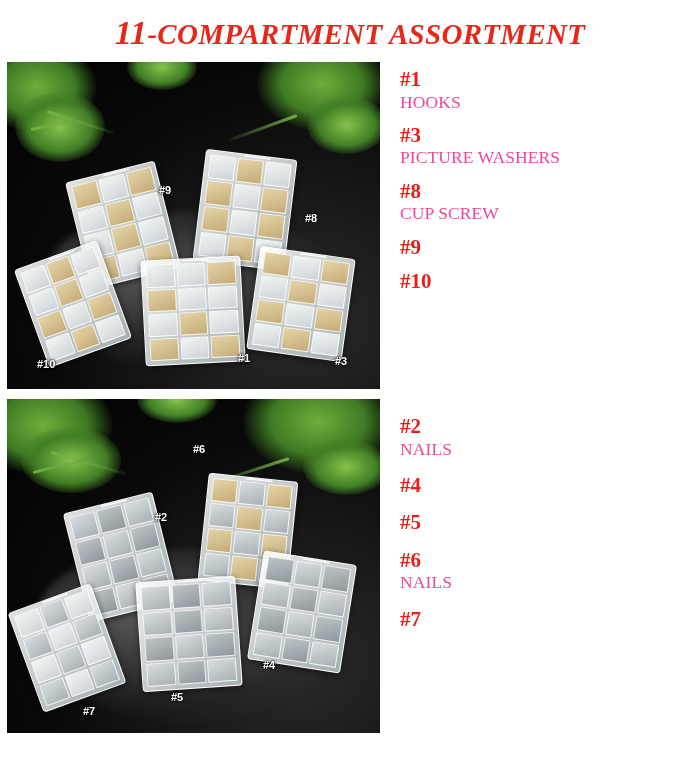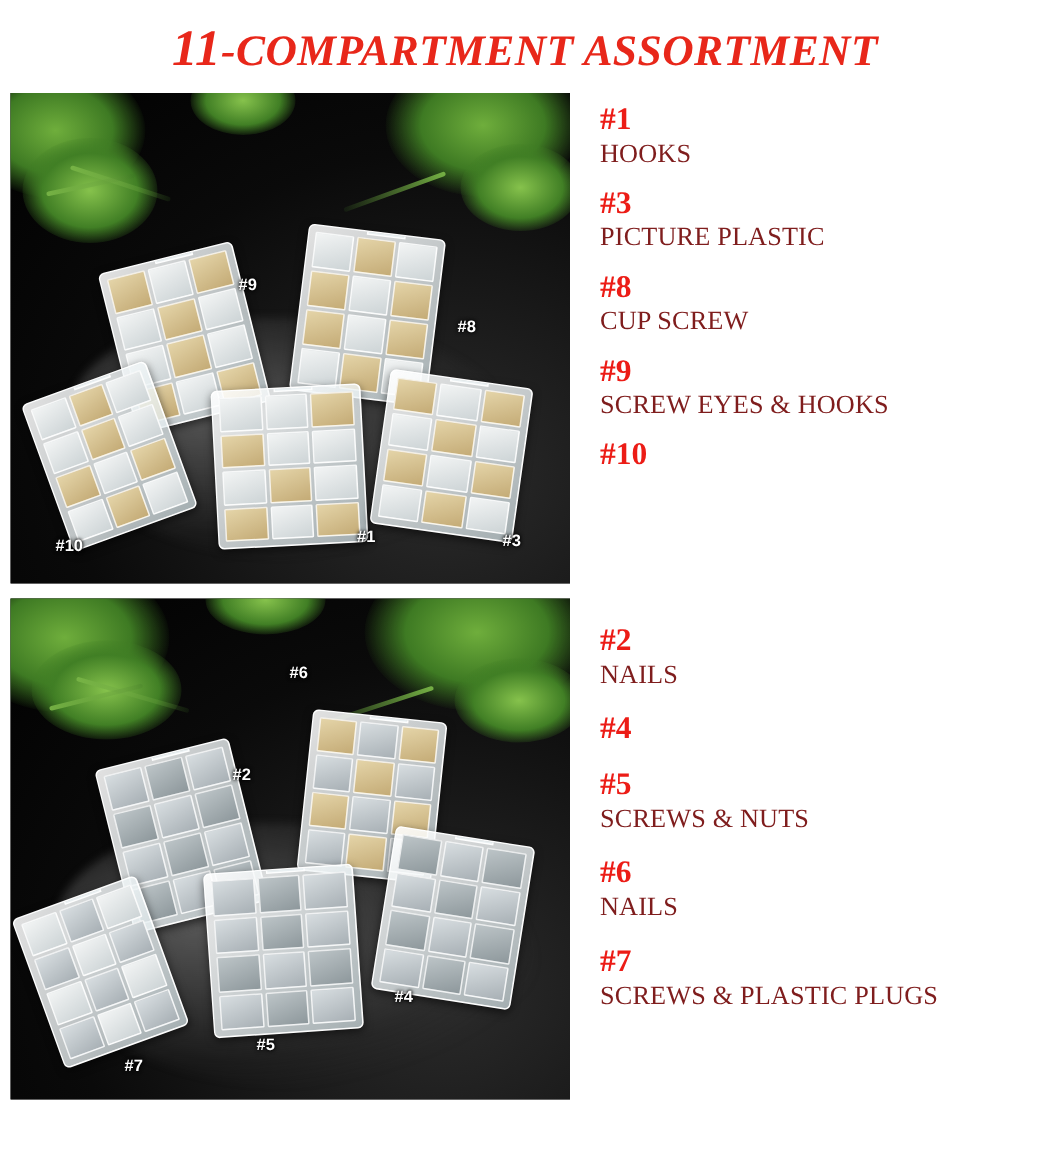--- a/index.html
+++ b/index.html
@@ -145,21 +145,21 @@
   }
   .legend-item { margin-bottom: 4px; }
   .legend-num {
     color: #ec1c16;
     font-family: "Liberation Serif", serif;
     font-weight: bold;
     font-size: 21px;
     line-height: 1.12;
   }
   .legend-text {
-    color: #7f1d1d;
+    color: #ec4899;
     font-family: "Liberation Serif", serif;
     font-size: 17.5px;
     line-height: 1.22;
     letter-spacing: 0.1px;
     white-space: nowrap;
   }
   #legend-1 .legend-item { margin-bottom: 11px; }
   #legend-2 .legend-item { margin-bottom: 14px; }
   #legend-2 { padding-top: 16px; }
 </style>
@@ -284,29 +284,28 @@
       <div class="box-label" style="left:328px; top:293px;">#3</div>
     </div>
 
     <div class="legend" id="legend-1">
       <div class="legend-item">
         <div class="legend-num">#1</div>
         <div class="legend-text">HOOKS</div>
       </div>
       <div class="legend-item">
         <div class="legend-num">#3</div>
-        <div class="legend-text">PICTURE PLASTIC</div>
+        <div class="legend-text">PICTURE WASHERS</div>
       </div>
       <div class="legend-item">
         <div class="legend-num">#8</div>
         <div class="legend-text">CUP SCREW</div>
       </div>
       <div class="legend-item">
         <div class="legend-num">#9</div>
-        <div class="legend-text">SCREW EYES &amp; HOOKS</div>
       </div>
       <div class="legend-item">
         <div class="legend-num">#10</div>
       </div>
     </div>
   </div>
 
   <div class="section" id="section-2">
 
     <div class="photo" id="photo-2">
@@ -422,26 +421,24 @@
     <div class="legend" id="legend-2">
       <div class="legend-item">
         <div class="legend-num">#2</div>
         <div class="legend-text">NAILS</div>
       </div>
       <div class="legend-item">
         <div class="legend-num">#4</div>
       </div>
       <div class="legend-item">
         <div class="legend-num">#5</div>
-        <div class="legend-text">SCREWS &amp; NUTS</div>
       </div>
       <div class="legend-item">
         <div class="legend-num">#6</div>
         <div class="legend-text">NAILS</div>
       </div>
       <div class="legend-item">
         <div class="legend-num">#7</div>
-        <div class="legend-text">SCREWS &amp; PLASTIC PLUGS</div>
       </div>
     </div>
   </div>
 
 </div>
 
 </body></html>

